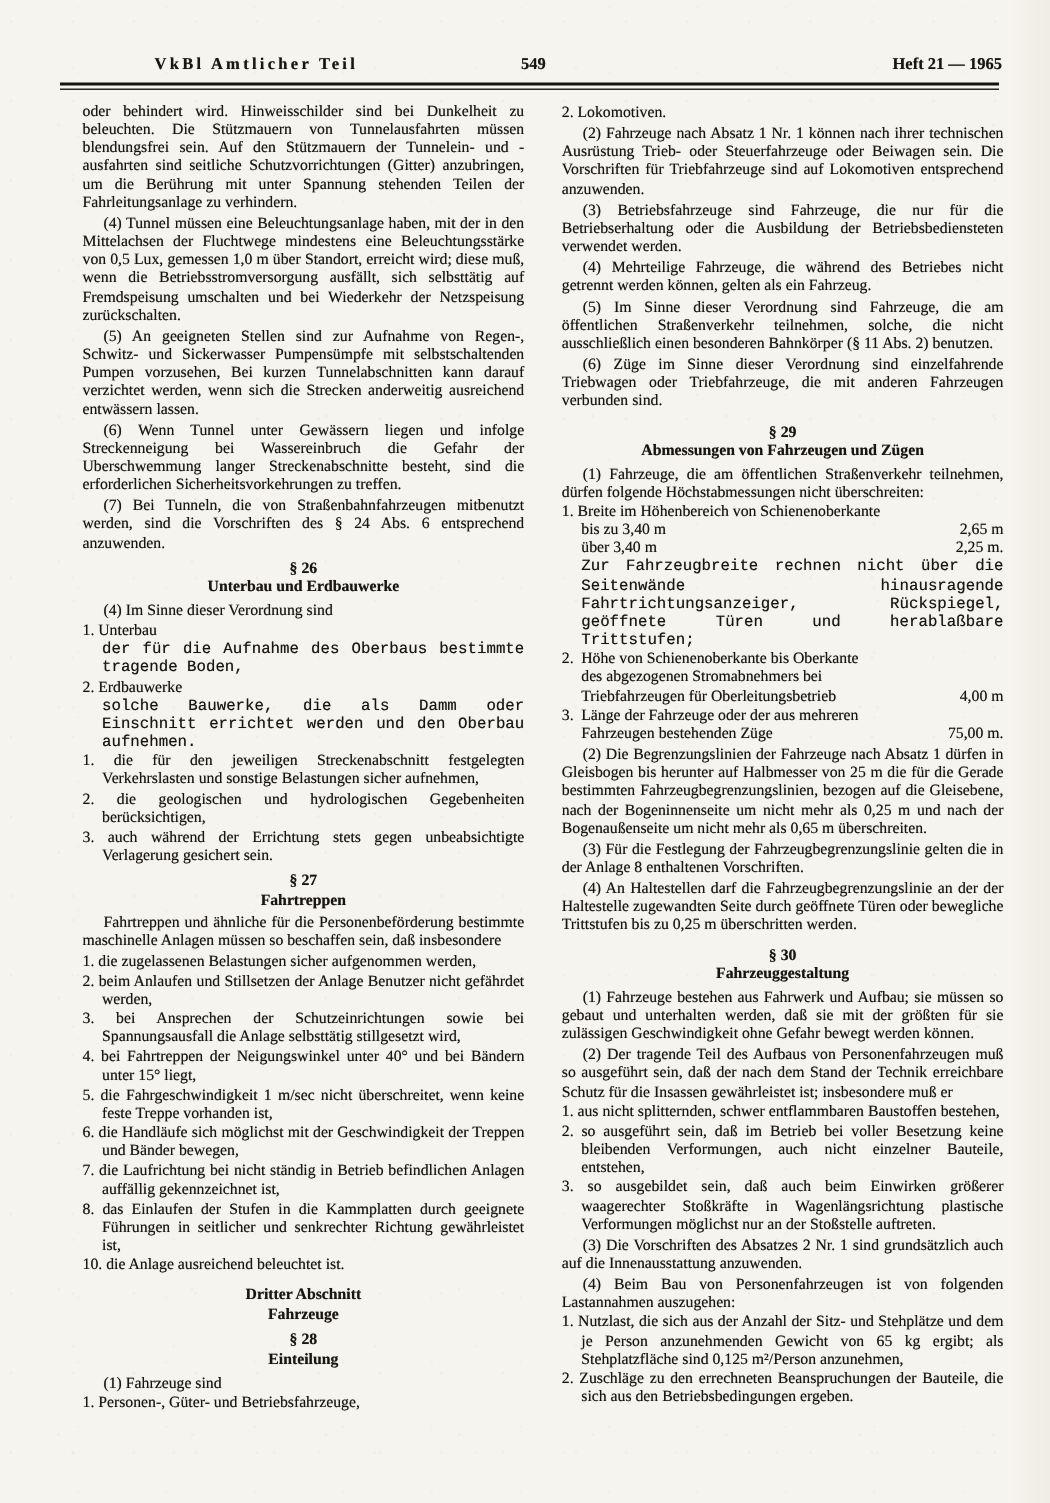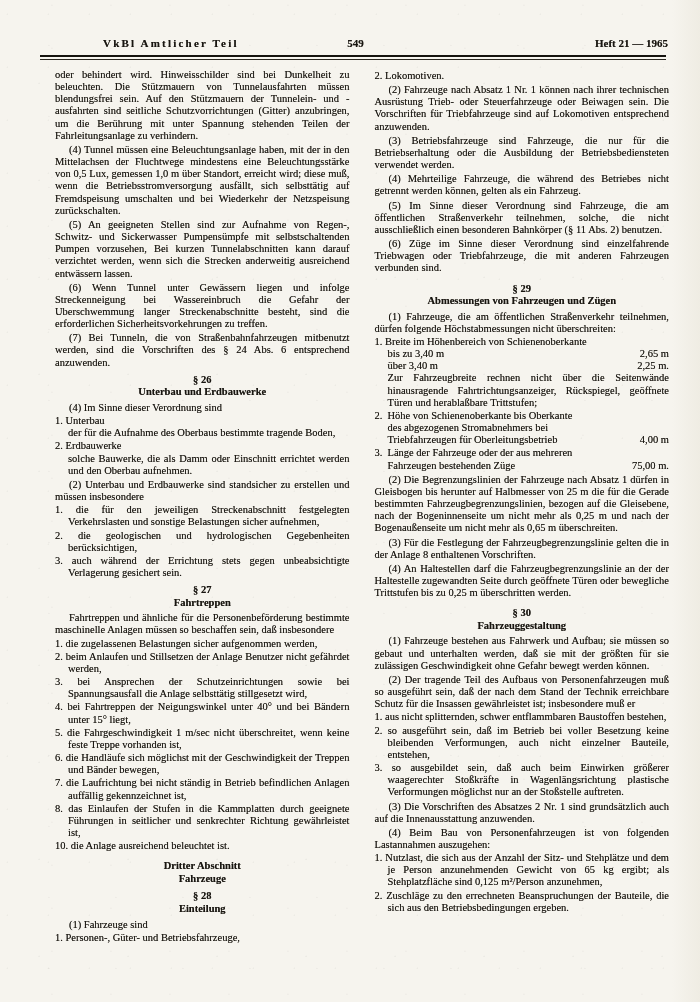--- a/index.html
+++ b/index.html
@@ -38,21 +38,21 @@
   }
   .col{flex:1 1 0;min-width:0;}
 
   .p{text-align:justify;text-indent:14px;margin-top:2px;hyphens:auto;}
   .p.noindent{text-indent:0;margin-top:0;}
   .sec{text-align:center;font-weight:bold;margin:5px 0 3px;}
   .sec.big{margin-top:8px;}
   .sec div{line-height:12.6px;}
   .item{padding-left:13px;text-indent:-13px;text-align:justify;margin-top:1px;hyphens:auto;}
   .item .num{display:inline;}
-  .sub{padding-left:13px;text-align:justify;margin-top:0;hyphens:auto;}
+  .sub{padding-left:13px;text-align:justify;margin-top:0;hyphens:auto;font-family:Liberation Mono, monospace;}
   .dim{display:flex;padding-left:13px;}
   .dim .dval{margin-left:auto;white-space:nowrap;}
   .dimitem{display:flex;margin-top:1px;}
   .dimitem .num{width:13px;flex:none;}
   .dimitem .dtext{width:63%;text-align:left;}
   .dimitem .dval{margin-left:auto;align-self:flex-end;white-space:nowrap;}
 </style>
 </head>
 <body>
 
@@ -74,21 +74,20 @@
         <div class="p">(7) Bei Tunneln, die von Straßenbahnfahrzeugen mitbenutzt werden, sind die Vorschriften des § 24 Abs. 6 entsprechend anzuwenden.</div>
         <div class="sec">
           <div>§ 26</div>
           <div>Unterbau und Erdbauwerke</div>
         </div>
         <div class="p">(4) Im Sinne dieser Verordnung sind</div>
         <div class="item"><span class="num">1. </span>Unterbau</div>
         <div class="sub">der für die Aufnahme des Oberbaus bestimmte tragende Boden,</div>
         <div class="item"><span class="num">2. </span>Erdbauwerke</div>
         <div class="sub">solche Bauwerke, die als Damm oder Einschnitt errichtet werden und den Oberbau aufnehmen.</div>
-        <div class="p">(2) Unterbau und Erdbauwerke sind standsicher zu erstellen und müssen insbesondere</div>
         <div class="item"><span class="num">1. </span>die für den jeweiligen Streckenabschnitt festgelegten Verkehrslasten und sonstige Belastungen sicher aufnehmen,</div>
         <div class="item"><span class="num">2. </span>die geologischen und hydrologischen Gegebenheiten berücksichtigen,</div>
         <div class="item"><span class="num">3. </span>auch während der Errichtung stets gegen unbeabsichtigte Verlagerung gesichert sein.</div>
         <div class="sec">
           <div>§ 27</div>
           <div>Fahrtreppen</div>
         </div>
         <div class="p">Fahrtreppen und ähnliche für die Personenbeförderung bestimmte maschinelle Anlagen müssen so beschaffen sein, daß insbesondere</div>
         <div class="item"><span class="num">1. </span>die zugelassenen Belastungen sicher aufgenommen werden,</div>
         <div class="item"><span class="num">2. </span>beim Anlaufen und Stillsetzen der Anlage Benutzer nicht gefährdet werden,</div>

